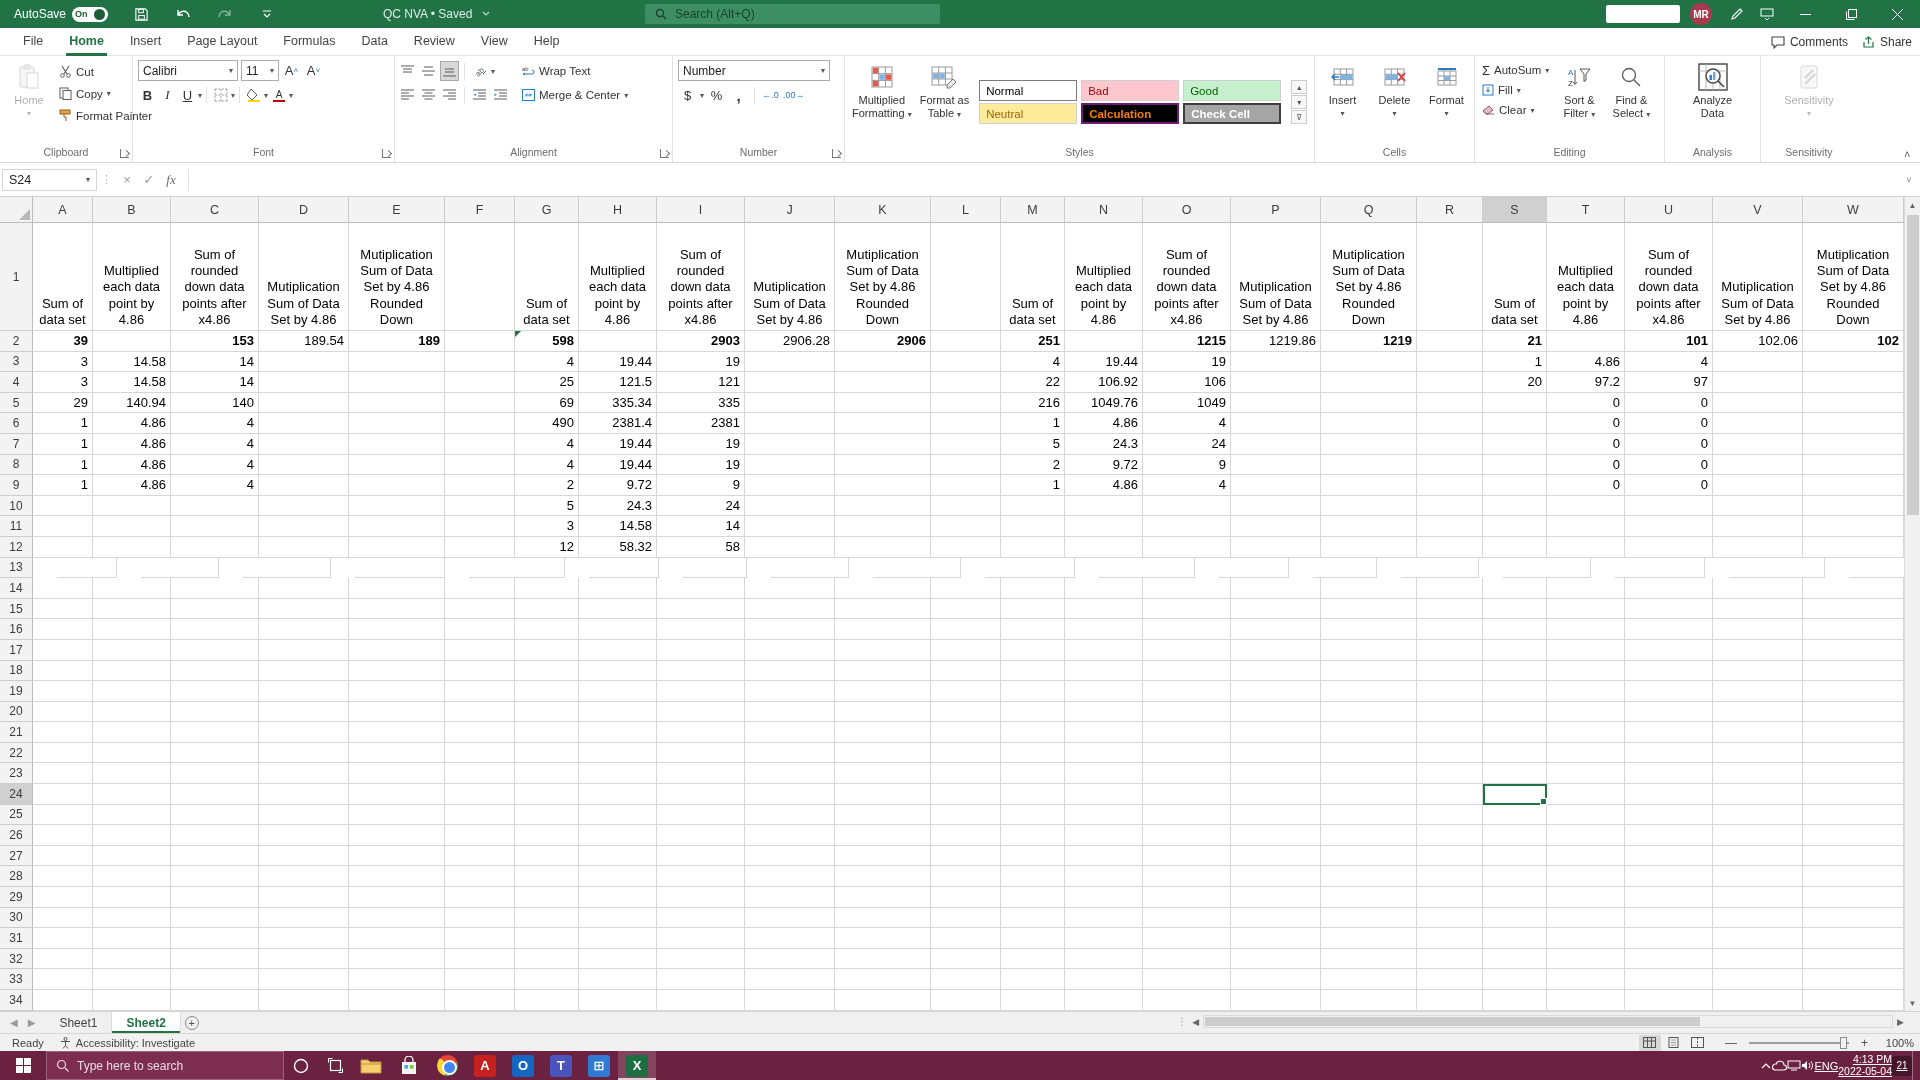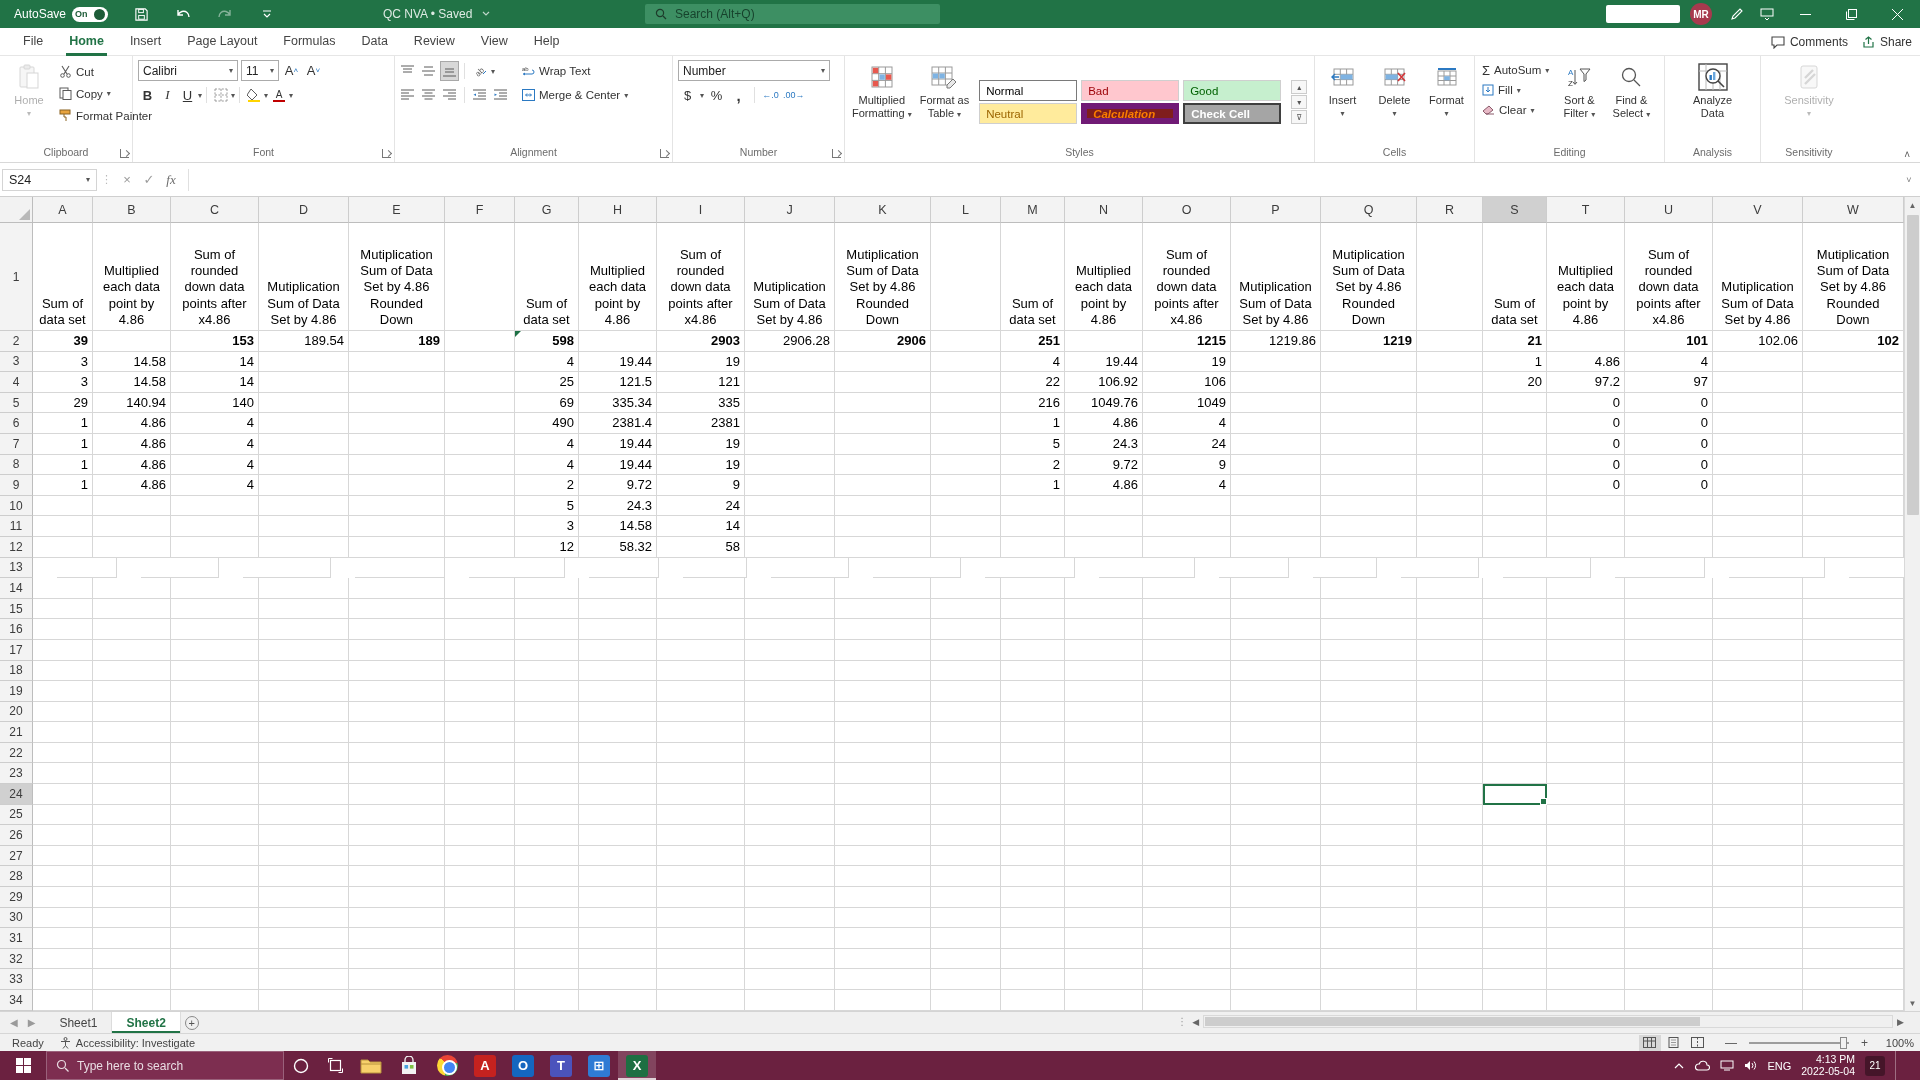--- a/index.html
+++ b/index.html
@@ -47,21 +47,21 @@
   .combo{border:1px solid #ababab;background:#fff;height:21px;display:flex;align-items:center;font-size:12px;color:#222;padding:0 4px;gap:4px;}
   .combo .cv{flex:1;}
   .glyphbtn{min-width:19px;height:20px;display:flex;align-items:center;justify-content:center;font-size:13px;color:#333;}
   .pressed{background:#d8d8d8;border:1px solid #a8a8a8;}
   .vline{width:1px;background:#e0e0e0;margin:2px 3px;}
   .chip{width:98px;height:21px;border:1px solid #cfcfcf;font-size:11.5px;display:flex;align-items:center;padding:0 6px;margin:1px 2px;white-space:nowrap;overflow:hidden;}
   .s-normal{background:#fff;border:1px solid #7a7a7a;}
   .s-bad{background:#ffc7ce;color:#9c0006;}
   .s-good{background:#c6efce;color:#006100;}
   .s-neutral{background:#ffeb9c;color:#9c6500;}
-  .s-calc{background:#7f1d1d;color:#fa7d00;font-weight:bold;border:6px solid #701a75;font-style:italic;}
+  .s-calc{background:#000000;color:#fa7d00;font-weight:bold;border:2px solid #701a75;}
   .s-check{background:#a5a5a5;color:#fff;font-weight:bold;border:2px solid #3f3f3f;}
   .garrows{display:flex;flex-direction:column;margin-left:2px;justify-content:center;gap:1px;}
   .garrows span{width:16px;height:14px;border:1px solid #ccc;font-size:8px;color:#555;display:flex;align-items:center;justify-content:center;background:#f7f7f7;}
   .disabled{opacity:.4;}
   .ribbon-collapse{position:absolute;right:10px;bottom:2px;font-size:10px;color:#555;}
   
   .fbar{height:34px;background:#fff;border-bottom:1px solid #cfcfcf;display:flex;align-items:center;padding:4px 2px;}
   .namebox{width:95px;height:22px;border:1px solid #d4d4d4;display:flex;align-items:center;font-size:12.5px;color:#222;padding:0 6px;gap:6px;}
   .fb-dots{color:#b9b9b9;font-size:11px;padding:0 4px;}
   .fb-btn{width:22px;text-align:center;color:#9b9b9b;font-size:13px;}
@@ -116,21 +116,21 @@
   .taskbar{height:29px;background:#6b2140;display:flex;align-items:stretch;color:#fff;position:relative;}
   .tk-start{width:46px;display:flex;align-items:center;justify-content:center;}
   .tk-search{width:238px;background:#7d2e50;border:1px solid #9a617b;display:flex;align-items:center;gap:8px;padding:0 9px;
     font-size:12px;color:#e9dde3;}
   .tk-round{width:34px;display:flex;align-items:center;justify-content:center;}
   .tslot{width:38px;display:flex;align-items:center;justify-content:center;position:relative;}
   .tslot.active{background:rgba(255,255,255,.16);box-shadow:inset 0 -2px 0 rgba(255,255,255,.75);}
   .appsq{width:22px;height:22px;border-radius:3px;display:flex;align-items:center;justify-content:center;color:#fff;font-size:13px;font-weight:bold;}
   .chromeic{width:21px;height:21px;border-radius:50%;background:conic-gradient(from -45deg,#ea4335 0 120deg,#4caf50 0 240deg,#fdd835 0 360deg);position:relative;}
   .chromeic::after{content:"";position:absolute;left:5px;top:5px;width:11px;height:11px;border-radius:50%;background:#4285f4;border:2px solid #fff;}
-  .tray{margin-left:auto;display:flex;align-items:center;gap:10px;padding-right:21px;}
+  .tray{margin-left:auto;display:flex;align-items:center;padding-right:4px;text-decoration:underline;}
   .trayic{display:flex;align-items:center;justify-content:center;}
   .lang{font-size:11px;}
   .clock{font-size:10.5px;line-height:11.5px;text-align:right;}
   .badge{min-width:20px;height:20px;background:rgba(0,0,0,.35);border-radius:3px;display:flex;align-items:center;justify-content:center;font-size:10px;}
   .showdesk{width:4px;border-left:1px solid rgba(255,255,255,.35);height:100%;}
 </style>
 </head>
 <body>
 
 <div class="titlebar">

